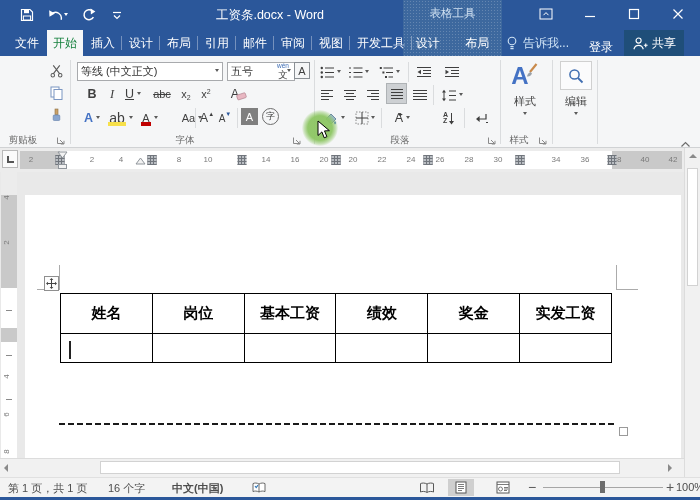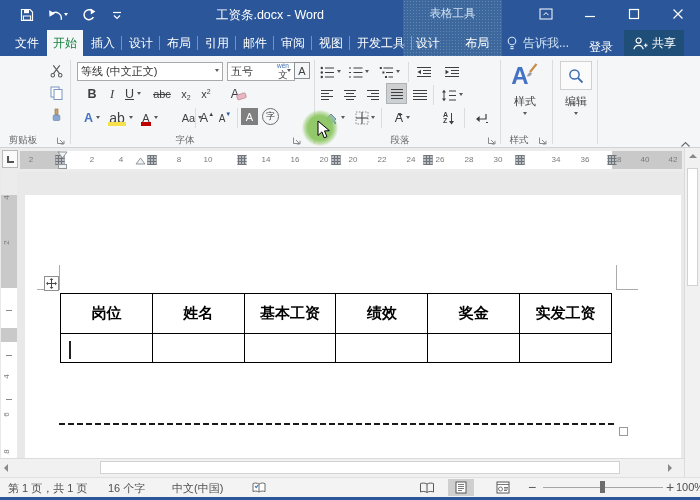--- a/index.html
+++ b/index.html
@@ -571,22 +571,22 @@
       <span class="thandle">
         <svg width="11" height="11" viewBox="0 0 12 12">
             <path d="M6 2 V10 M2 6 H10" stroke="#444" stroke-width="1.1"></path>
             <path d="M6 0 l2 2.2 h-4 z M6 12 l2 -2.2 h-4 z M0 6 l2.2 -2 v4 z M12 6 l-2.2 -2 v4 z" fill="#444"></path>
           </svg>
       </span>
 
       <div class="wtable">
         <div class="trow head">
 
-        <div class="tcell">岗位</div>
-            <div class="tcell">姓名</div>
+        <div class="tcell">姓名</div>
+            <div class="tcell">岗位</div>
             <div class="tcell">基本工资</div>
             <div class="tcell">绩效</div>
             <div class="tcell">奖金</div>
             <div class="tcell">实发工资</div>
           </div>
         <div class="trow body">
 
         <div class="tcell"></div>
             <div class="tcell"></div>
             <div class="tcell"></div>
@@ -630,21 +630,21 @@
   </div>
   <div class="hscroll">
     <span class="sarrow" style="left:4px; top:5px; border-right-color:#8a8a8a; border-left:none;"></span>
     <span class="hthumb"></span>
     <span class="sarrow" style="left:668px; top:5px; border-left-color:#8a8a8a; border-right:none;"></span>
   </div>
 
   <div class="statusbar">
     <span class="sb-item" style="left:8px;">第 1 页，共 1 页</span>
     <span class="sb-item" style="left:108px;">16 个字</span>
-    <span class="sb-item" style="left:172px;">中文(中国)</span>
+    <span class="sb-item" style="left:172px;font-weight:bold;">中文(中国)</span>
     <span class="sb-item" style="left:252px; top:4px;">
       <svg width="14" height="12" viewBox="0 0 14 12">
           <path d="M7 2 C5 .8 2.5 .8 1 1.6 V9.6 C2.5 8.8 5 8.8 7 10 C9 8.8 11.5 8.8 13 9.6 V1.6 C11.5 .8 9 .8 7 2 z" fill="#fff" stroke="#5a5a5a" stroke-width=".9"></path>
           <path d="M7 2 V10" stroke="#5a5a5a" stroke-width=".9"></path>
           <path d="M3 4 l1.2 1.5 L6 3.2" fill="none" stroke="#2e75b6" stroke-width="1.1"></path>
         </svg>
     </span>
 
     <span class="viewbtn" style="left:414px;">
       <svg width="16" height="12" viewBox="0 0 16 12">

